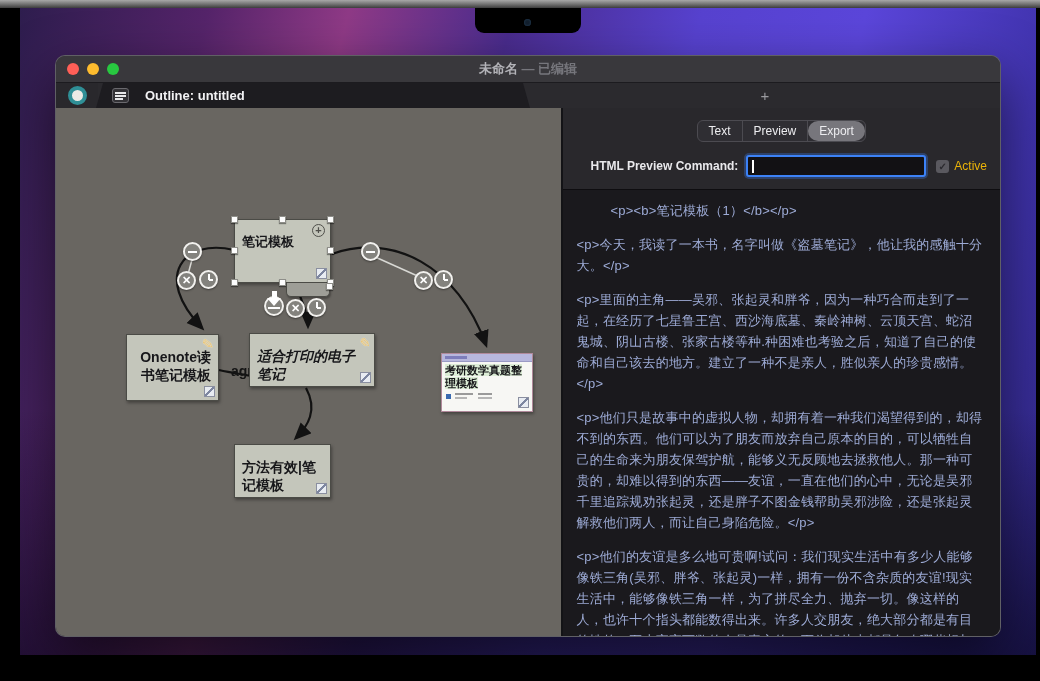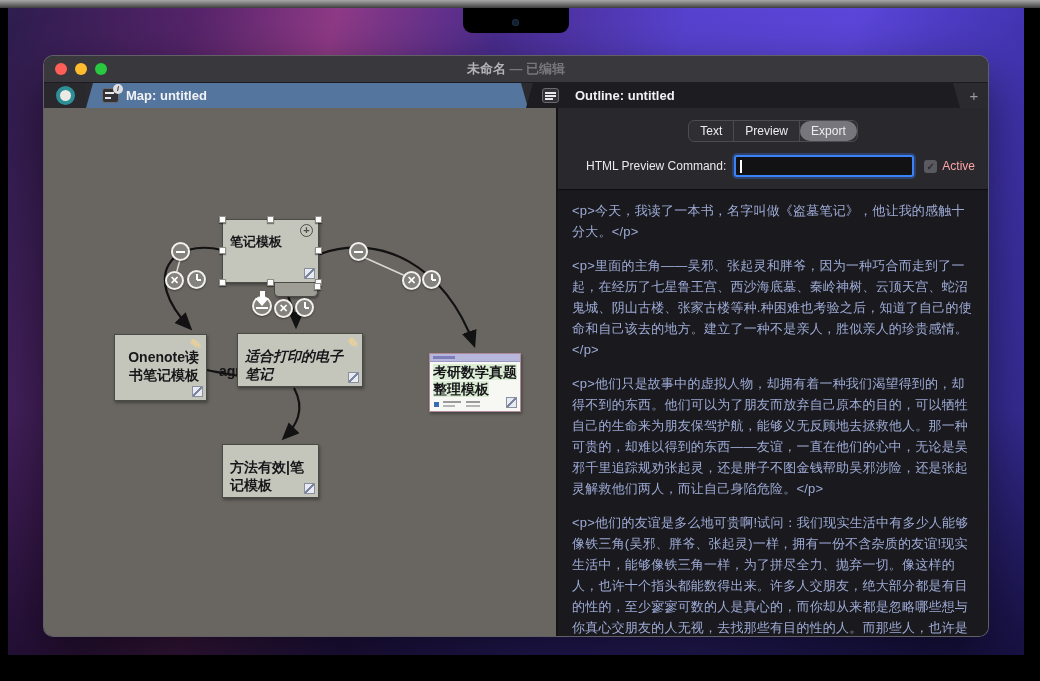--- a/index.html
+++ b/index.html
@@ -2,21 +2,21 @@
 <html><head>
 <meta charset="utf-8">
 <style>
   * { margin:0; padding:0; box-sizing:border-box; }
   body { background:#000; font-family:"Liberation Sans", sans-serif; }
   #screen { position:relative; width:1040px; height:681px; background:#000; overflow:hidden; }
 
   
   .top-strip { position:absolute; left:0; top:0; width:1040px; height:8px;
     background:linear-gradient(180deg,#a8a8a8 0%,#6f6f6f 55%,#3c3c3c 100%); }
-  .desktop { position:absolute; left:8px; top:8px; width:1016px; height:647px;
+  .desktop { position:absolute; left:20px; top:8px; width:1016px; height:647px;
     background:
       linear-gradient(180deg, rgba(0,0,0,0) 62%, rgba(6,3,22,.6) 100%),
       linear-gradient(104deg,#2e1d4e 0%,#55246a 16%,#8f3a86 28%,#4a2c8e 42%,#5742cf 58%,#5b46da 72%,#4033ad 88%,#2f2784 100%);
   }
   .notch { position:absolute; left:455px; top:0; width:106px; height:25px; background:#000;
     border-radius:0 0 9px 9px; }
   .camera { position:absolute; left:50%; top:11px; width:7px; height:7px; margin-left:-4px;
     border-radius:50%; background:#13202e; box-shadow:inset 0 0 2px #2c4a66; }
 
   
@@ -80,47 +80,47 @@
   .badge-download { position:absolute; width:20px; height:20px; border-radius:50%; background:#83827d;
     border:2px solid #f2f1ee; box-shadow:0 1px 2px rgba(0,0,0,.4); }
   .badge-download::after { content:""; position:absolute; left:2px; top:9px; width:12px; height:2px; background:#fff; }
   .dl-stem { position:absolute; left:50%; top:-7px; width:5px; height:8px; margin-left:-2.5px; background:#fff; }
   .dl-head { position:absolute; left:50%; top:0; margin-left:-7px; width:0; height:0;
     border-left:7px solid transparent; border-right:7px solid transparent; border-top:8px solid #fff; }
 
   .link-label { position:absolute; font-size:14px; font-weight:bold; color:#141414; }
 
   
-  .node.kaoyan { background:#f7f7f4; border:1px solid #b0899a; padding:0; font-size:14px; }
+  .node.kaoyan { background:#f7f7f4; border:1px solid #b0899a; padding:0; font-size:11px; }
   .kaoyan-header { height:8px; background:#b7b7dd; border-bottom:1px solid #9a9ac4; position:relative; }
   .kaoyan-header::after { content:""; position:absolute; left:3px; top:2px; width:22px; height:3px; background:#7d7dbb; }
   .kaoyan-title { padding:2px 3px 0 3px; line-height:1.2; }
   .kaoyan-title .hl { background:#dcedd6; }
   .kaoyan-lines { position:relative; height:12px; margin:2px 4px 0 4px; }
   .kaoyan-lines .bullet { position:absolute; left:0; top:2px; width:5px; height:5px; background:#3a6ab0; }
   .kaoyan-lines .l1 { position:absolute; left:9px; top:1px; width:18px; height:2px; background:#9a9a9a; }
   .kaoyan-lines .l2 { position:absolute; left:9px; top:5px; width:12px; height:2px; background:#b5b5b5; }
   .kaoyan-lines .l3 { position:absolute; left:32px; top:1px; width:14px; height:2px; background:#9a9a9a; }
   .kaoyan-lines .l4 { position:absolute; left:32px; top:5px; width:14px; height:2px; background:#b5b5b5; }
 
   
   .seg-wrap { display:flex; justify-content:center; margin-top:12px;align-items:center; }
   .seg { display:flex; border:1px solid #4c4b51; border-radius:6px; background:#2f2e33; overflow:hidden; }
   .seg .s { padding:3px 11px; font-size:12px; color:#ededf0; border-right:1px solid #4c4b51; }
   .seg .s:last-child { border-right:none; }
   .seg .s.active { background:#77767c; border-radius:10px; margin:0; }
   .cmd-row { display:flex; align-items:center; margin-top:13px; padding:0 13px 0 28px; }
-  .cmd-label { font-size:12px; font-weight:normal; color:#e9e9ec; white-space:nowrap; }
+  .cmd-label { font-size:12px; font-weight:bold; color:#e9e9ec; white-space:nowrap; }
   .cmd-input { position:relative; margin-left:8px; width:180px; height:22px; background:#121114;
     border:2px solid #3c82f7; border-radius:3px; box-shadow:0 0 0 2px rgba(60,130,247,.3); }
   .caret { position:absolute; left:4px; top:3px; width:1.5px; height:13px; background:#fff; }
   .chk-row { display:flex; align-items:center; margin-left:10px; gap:5px; }
   .chk-box { width:13px; height:13px; border-radius:3px; background:#5a595f; color:#2a292e;
     font-size:10px; line-height:13px; text-align:center; font-weight:bold; }
-  .chk-label { font-size:12px; color:#fca5a5; }
+  .chk-label { font-size:12px; color:#eab308; }
 
   .export-area { flex:1; margin-top:12px; background:#1a191d; border-top:1px solid #0e0d10;
     padding:10px 16px 10px 14px; overflow:hidden; }
   .export-area p { color:#9dabd6; font-size:13px; line-height:21px; margin-bottom:13px; letter-spacing:.2px;
     word-break:break-all; }
   .export-area p.first { padding-left:34px; }
 
   svg.links { position:absolute; left:0; top:0; pointer-events:none; }
 </style>
 </head>
@@ -143,28 +143,20 @@
           <div class="light green"></div>
         </div>
         <div class="win-title">
           <span>未命名</span><span class="dim"> — 已编辑</span>
         </div>
       </div>
 
       <div class="tabbar">
         <div class="view-circle-well">
           <div class="view-circle"></div>
-        </div>
-        <div class="tab map">
-          <span class="mini-icon">
-            <span class="bar1"></span>
-              <span class="bar2"></span>
-            <span class="info">i</span>
-          </span>
-          <span>Map: untitled</span>
         </div>
         <div class="tab outline">
           <span class="mini-icon outline-ic">
             <span class="bar1"></span>
               <span class="bar2"></span>
               <span class="bar3"></span>
           </span>
           <span>Outline: untitled</span>
         </div>
         <div class="tab-plus">+</div>
@@ -270,20 +262,21 @@
             <div class="cmd-input">
               <span class="caret"></span>
             </div>
             <div class="chk-row">
               <div class="chk-box">✓</div>
               <div class="chk-label">Active</div>
             </div>
           </div>
 
           <div class="export-area">
+            <p class="first">&lt;p&gt;&lt;b&gt;笔记模板（1）&lt;/b&gt;&lt;/p&gt;</p>
             <p>&lt;p&gt;今天，我读了一本书，名字叫做《盗墓笔记》，他让我的感触十分大。&lt;/p&gt;</p>
             <p>&lt;p&gt;里面的主角——吴邪、张起灵和胖爷，因为一种巧合而走到了一起，在经历了七星鲁王宫、西沙海底墓、秦岭神树、云顶天宫、蛇沼鬼城、阴山古楼、张家古楼等种.种困难也考验之后，知道了自己的使命和自己该去的地方。建立了一种不是亲人，胜似亲人的珍贵感情。&lt;/p&gt;</p>
             <p>&lt;p&gt;他们只是故事中的虚拟人物，却拥有着一种我们渴望得到的，却得不到的东西。他们可以为了朋友而放弃自己原本的目的，可以牺牲自己的生命来为朋友保驾护航，能够义无反顾地去拯救他人。那一种可贵的，却难以得到的东西——友谊，一直在他们的心中，无论是吴邪千里追踪规劝张起灵，还是胖子不图金钱帮助吴邪涉险，还是张起灵解救他们两人，而让自己身陷危险。&lt;/p&gt;</p>
             <p>&lt;p&gt;他们的友谊是多么地可贵啊!试问：我们现实生活中有多少人能够像铁三角(吴邪、胖爷、张起灵)一样，拥有一份不含杂质的友谊!现实生活中，能够像铁三角一样，为了拼尽全力、抛弃一切。像这样的人，也许十个指头都能数得出来。许多人交朋友，绝大部分都是有目的性的，至少寥寥可数的人是真心的，而你却从来都是忽略哪些想与你真心交朋友的人无视，去找那些有目的性的人。而那些人，也许是贪图你的财产，一拿你完的财产，就六亲不认，离你而去;也许，别人与你交朋友是为了接近他人;有也许别人只是骗取你的真心，一旦离你而去，你就万分伤心。&lt;/p&gt;</p>
           </div>
         </div>
 
       </div>
     </div>
   </div>

